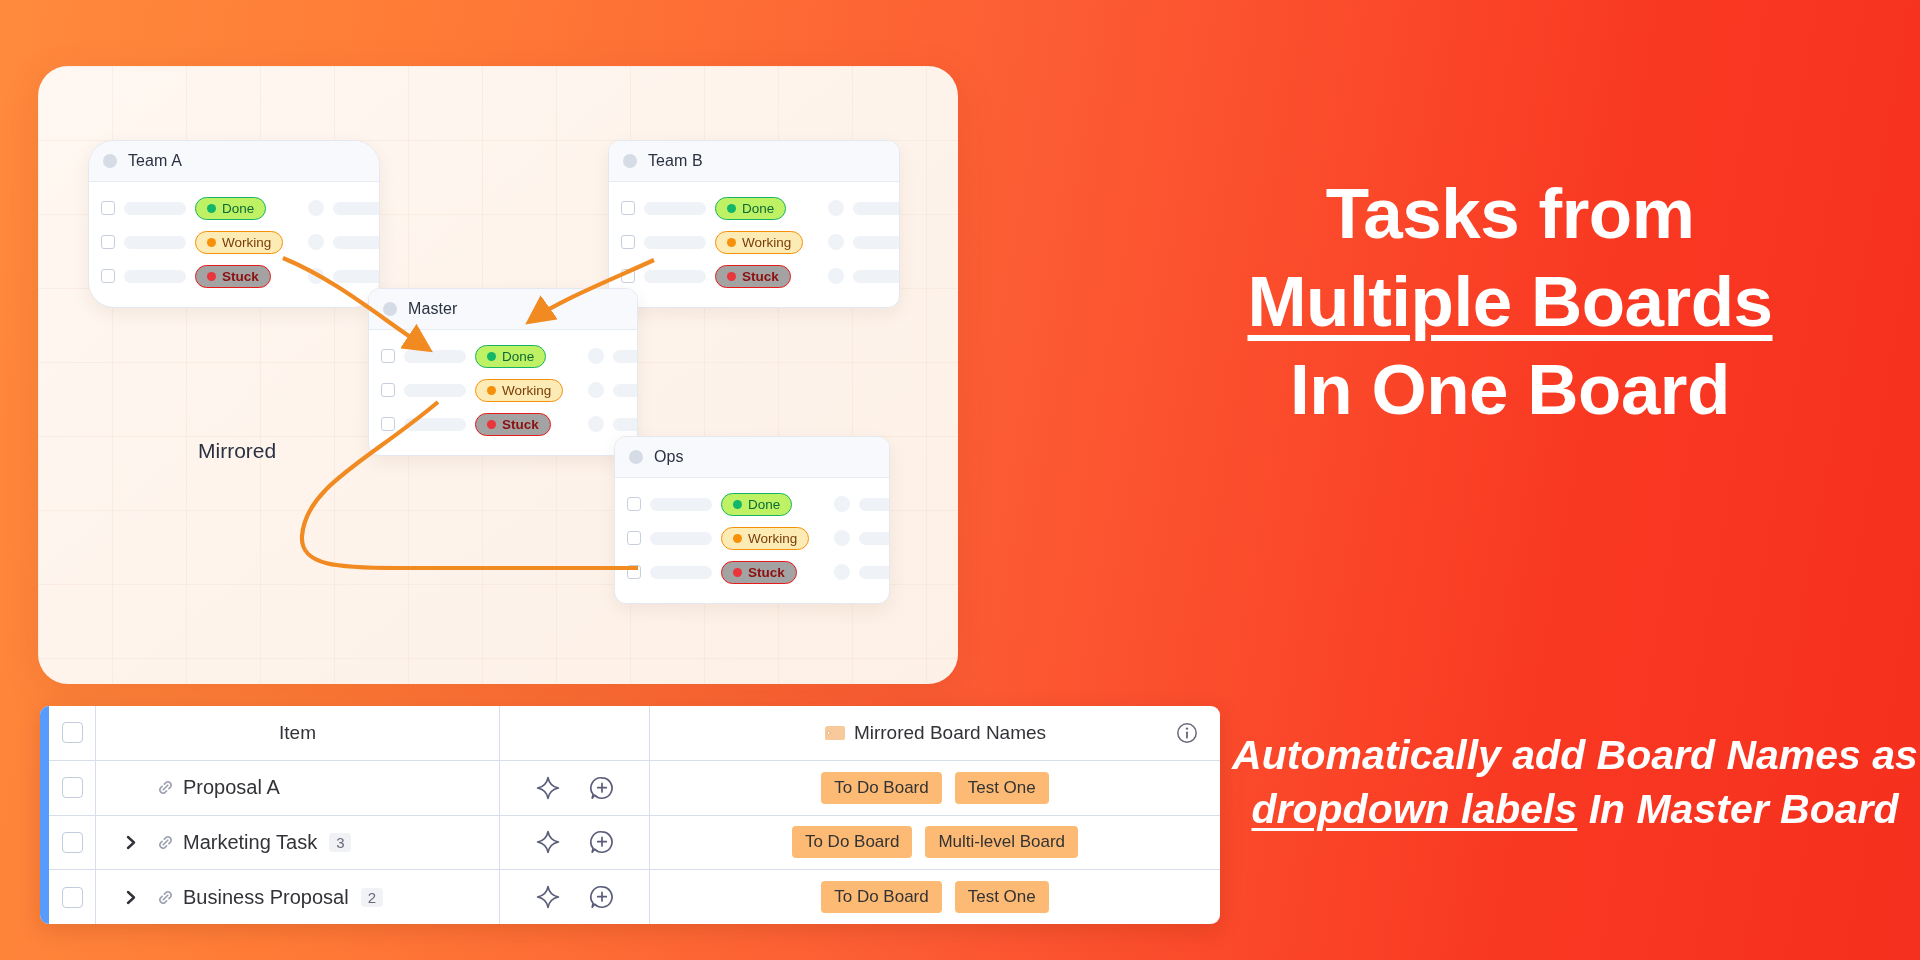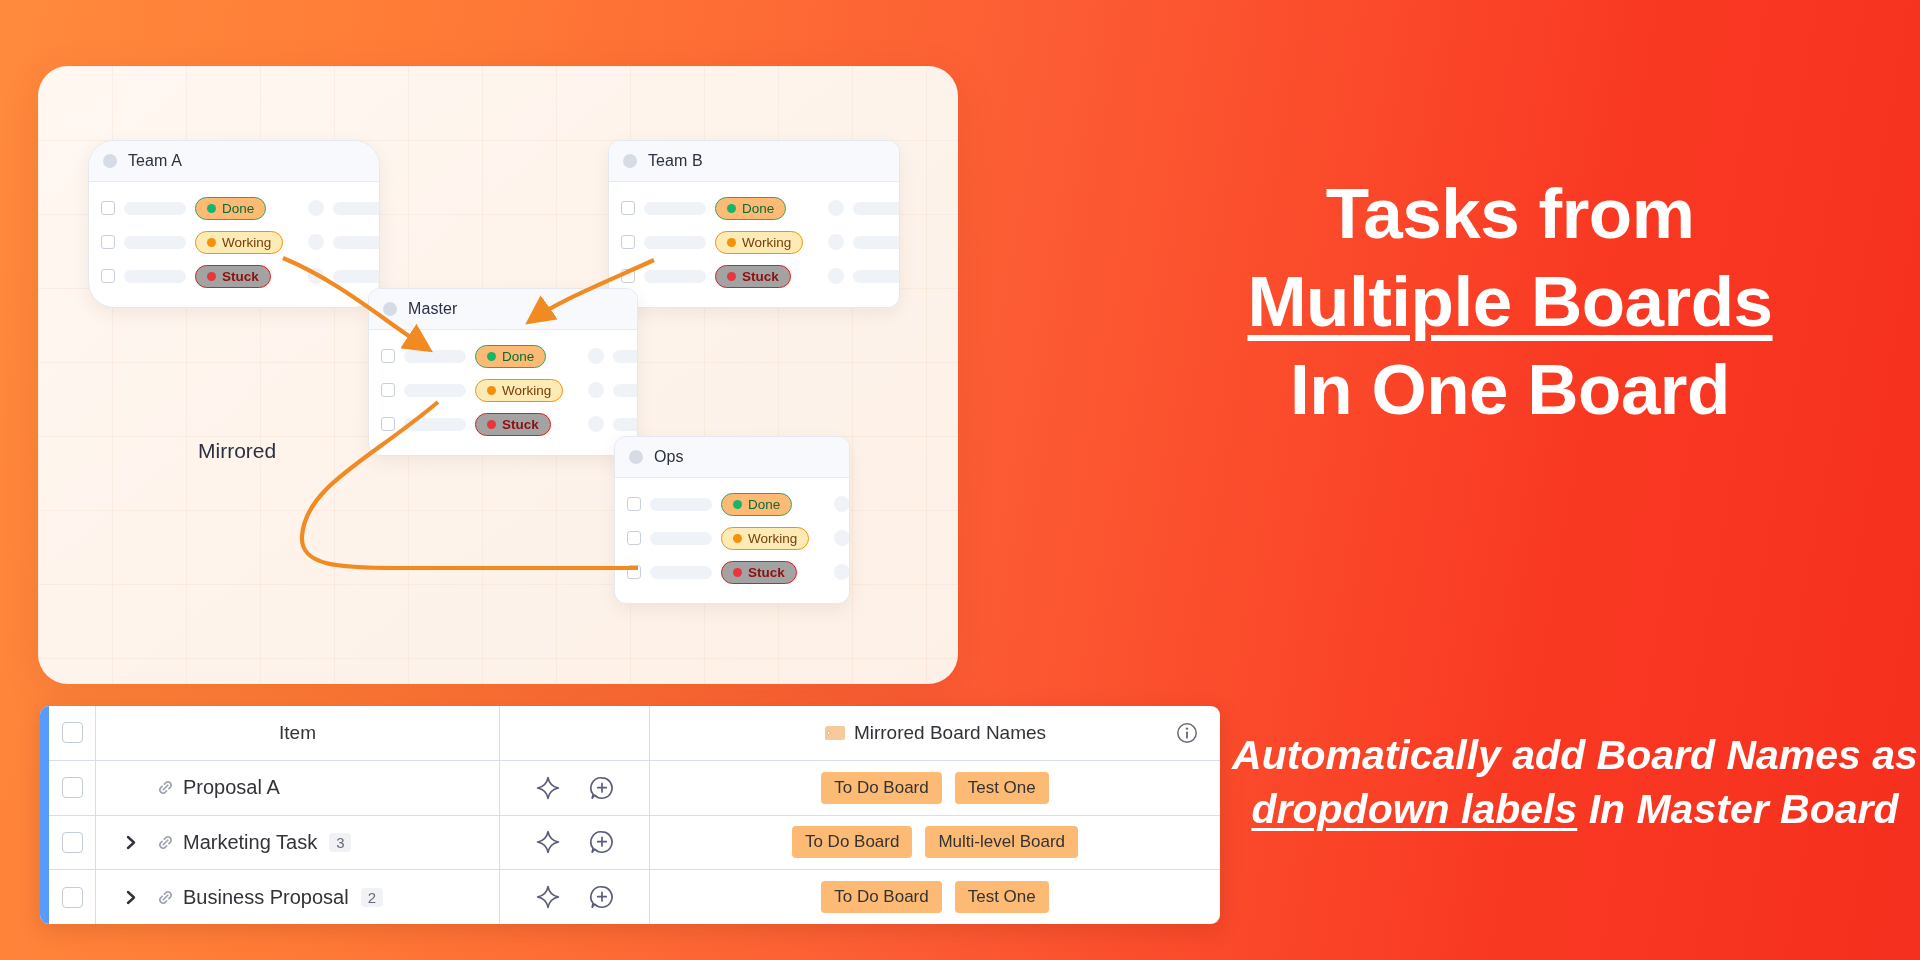--- a/index.html
+++ b/index.html
@@ -55,32 +55,32 @@
   .skel.dotc { width: 16px; height: 16px; border-radius: 50%; }
   .skel.w2 { width: 66px; }
 
   .chip {
     display: inline-flex; align-items: center; gap: 6px;
     height: 23px; padding: 0 11px;
     border-radius: 12px; font-size: 13.5px; font-weight: 400;
     border: 1.4px solid transparent; white-space: nowrap;
   }
   .chip .d { width: 9px; height: 9px; border-radius: 50%; flex: none; }
-  .chip.done    { background: #fdba74; border-color: #16B364; color: #0B6B37; }
+  .chip.done    { background: #bef264; border-color: #16B364; color: #0B6B37; }
   .chip.done .d { background: #12B76A; }
   .chip.working { background: #FDEBB6; border-color: #F79009; color: #7A3C06; }
   .chip.working .d { background: #F79009; }
   .chip.stuck   { background: #a3a3a3; border-color: #E81B1B; color: #8C1010; font-weight: bold; }
   .chip.stuck .d { background: #E8363C; }
   .chipwrap { width: 104px; flex: none; display: flex; }
 
   .card-a   { left: 50px;  top: 74px;  width: 292px; border-radius: 26px; }
   .card-b   { left: 570px; top: 74px;  width: 292px; }
   .card-m   { left: 330px; top: 222px; width: 270px; z-index: 3; }
-  .card-ops { left: 576px; top: 370px; width: 236px; z-index: 4; }
+  .card-ops { left: 576px; top: 370px; width: 276px; z-index: 4; }
 
   .cap { position: absolute; font-size: 21px; color: #2B3142; }
   .cap-mirrored { left: 160px; top: 373px; }
   .cap-synced   { left: 665px; top: 373px; }
 
   .arrows { position: absolute; inset: 0; pointer-events: none; z-index: 5; }
 
   
   .table-card {
     position: absolute;

